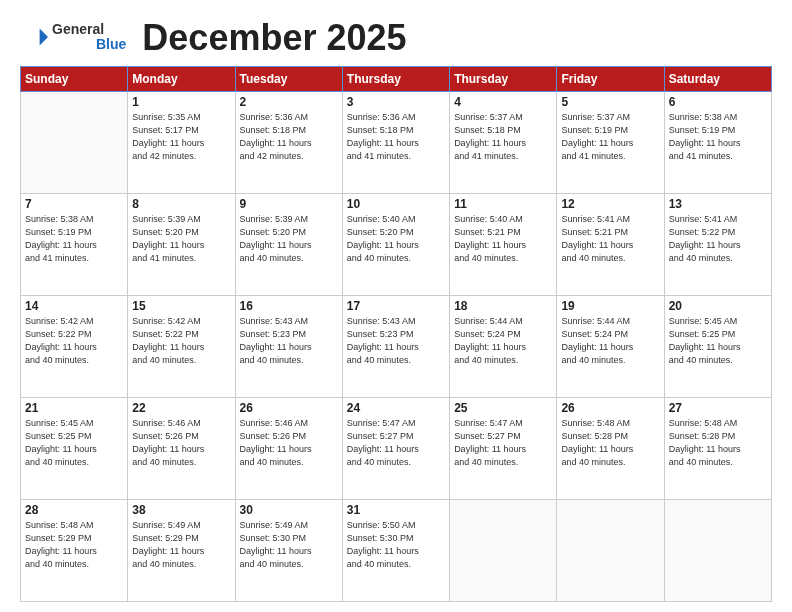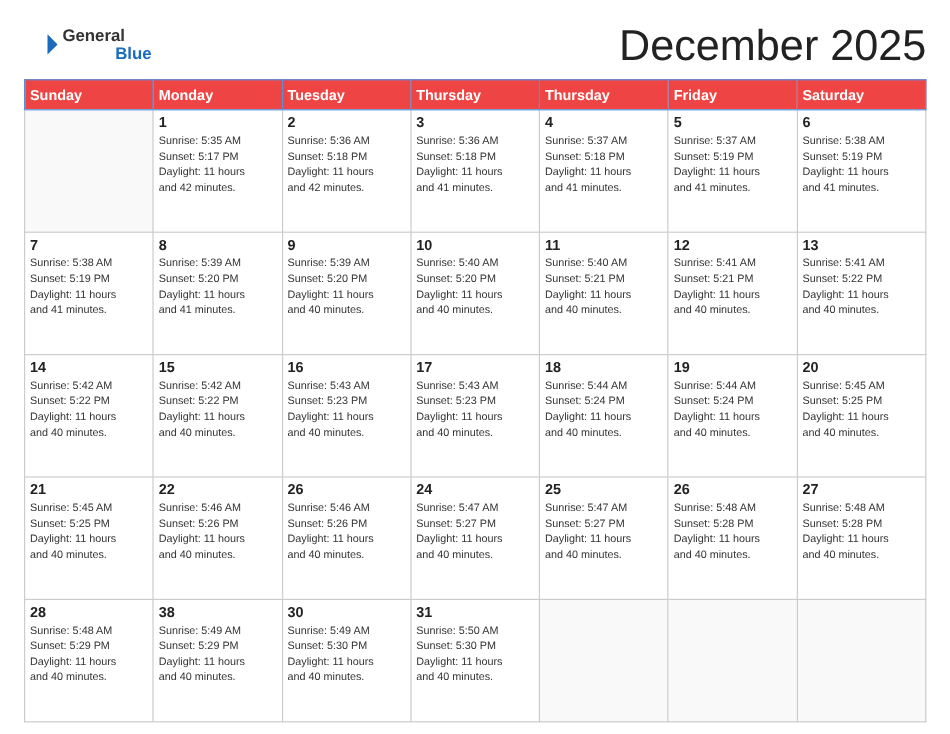--- a/index.html
+++ b/index.html
@@ -13,22 +13,23 @@
     .page {
       width: 792px;
       height: 612px;
       padding: 18px 20px 10px 20px;
       display: flex;
       flex-direction: column;
     }
     .header {
       display: flex;
       align-items: flex-start;
-      justify-content: space-between;
+      justify-content: flex-start;
       margin-bottom: 8px;
+      gap: 16px;
     }
     .logo {
       display: flex;
       align-items: center;
       margin-top: 4px;
     }
     .logo-text {
       display: flex;
       flex-direction: column;
       font-size: 14px;
@@ -40,36 +41,36 @@
     .logo-icon {
       width: 28px;
       height: 28px;
       margin-right: 4px;
     }
     .title-block {
       text-align: right;
     }
     .month-title {
       font-size: 36px;
-      font-weight: normal;
+      font-weight: bold;
       color: #222;
       line-height: 1.1;
     }
     .subtitle {
       font-size: 15px;
       color: #444;
     }
     .calendar {
       width: 100%;
       border-collapse: collapse;
       flex: 1;
       table-layout: fixed;
     }
     .calendar thead tr th {
-      background-color: #ef4444;
+      background-color: #b91c1c;
       color: #fff;
       font-size: 12px;
       font-weight: bold;
       padding: 5px 4px;
       text-align: left;
       border: 1px solid #5a8fd8;
     }
     .calendar tbody tr td {
       border: 1px solid #ccc;
       vertical-align: top;

